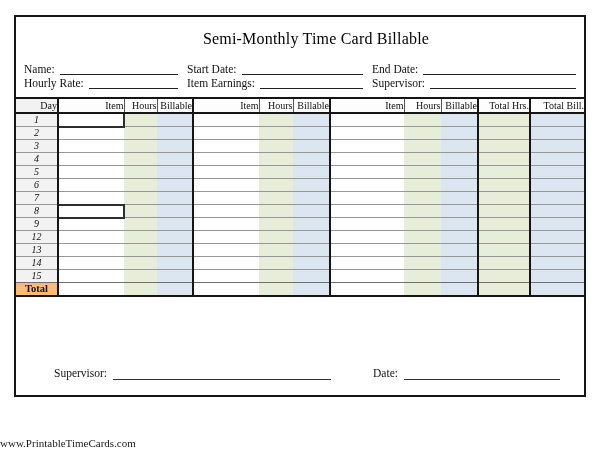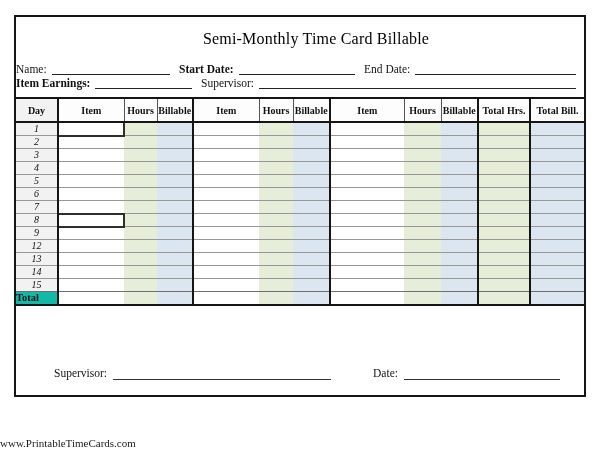--- a/index.html
+++ b/index.html
@@ -8,44 +8,44 @@
   #page { position:relative; width:600px; height:458px; background:#fff; overflow:hidden; }
 
   
   .card { position:absolute; left:14px; top:15px; width:572px; height:382px;
           border:2px solid #151515; background:#fff; }
 
   .title { text-align:center; margin-top:13px; font-size:16px; font-weight:400;
            letter-spacing:.2px; color:#000;margin-left:32px; }
 
   
-  .fields { margin-top:13px; padding:0 4px 0 0; }
+  .fields { margin-top:13px; padding:0 4px 0 8px; }
   .frow { display:flex; height:14px; align-items:flex-end; }
   .fgroup { display:flex; align-items:flex-end; }
   .fg1 { width:163px; }
-  .fg2 { width:185px;font-weight:bold; }
+  .fg2 { width:185px; }
   .fg3 { flex:1; }
   .flabel { font-size:11.5px; white-space:nowrap; line-height:12px; }
   .fline { flex:1; border-bottom:1px solid #222; height:12px; margin-left:5px; margin-right:9px; }
   .fg3 .fline { margin-right:4px; }
 
   
   table { position:absolute; left:0; top:80px; width:568px;
           border-collapse:collapse; table-layout:fixed;
           border-top:2px solid #151515; border-bottom:2px solid #151515; }
   th, td { padding:0; overflow:hidden; }
-  thead th { height:24px; font-size:10px; font-weight:bold; text-align:center;
+  thead th { height:15px; font-size:10px; font-weight:normal; text-align:right;
              vertical-align:middle; background:#fdfdfd;
              border-bottom:2px solid #151515; border-left:1px solid #555; }
   thead th:first-child { border-left:none; background:#f2f2f2; }
   tbody td { height:13px; border-top:1px solid #979797; background:#fff; }
   tbody tr:first-child td { border-top:none; }
   td.day { background:#f2f2f2; font-size:10px; font-style:italic; text-align:center;
            vertical-align:middle; line-height:12px; }
-  td.total-label { background:#14b8a6; font-size:10.5px; font-weight:bold; 
+  td.total-label { background:#fdba74; font-size:10.5px; font-weight:bold; text-align:center;
            font-style:normal; vertical-align:middle; }
   .bg-hours { background:#e6eeda !important; }
   .bg-bill  { background:#dce6f1 !important; }
   .gsep { border-right:2px solid #151515 !important; }
   td.outlined { border-top:2px solid #2e2e2e; border-bottom:2px solid #2e2e2e;
                 border-right:2px solid #2e2e2e; }
   tr.total-row td { border-top:1px solid #6f6f6f; }
 
   
   .sigrow { position:absolute; left:0; top:350px; width:100%; display:flex;
@@ -76,20 +76,24 @@
         <div class="fgroup fg2">
           <span class="flabel">Start Date:</span>
           <span class="fline"></span>
         </div>
         <div class="fgroup fg3">
           <span class="flabel">End Date:</span>
           <span class="fline"></span>
         </div>
       </div>
       <div class="frow">
+        <div class="fgroup fg1">
+          <span class="flabel">Hourly Rate:</span>
+          <span class="fline"></span>
+        </div>
         <div class="fgroup fg2">
           <span class="flabel">Item Earnings:</span>
           <span class="fline"></span>
         </div>
         <div class="fgroup fg3">
           <span class="flabel">Supervisor:</span>
           <span class="fline"></span>
         </div>
       </div>
     </div>

